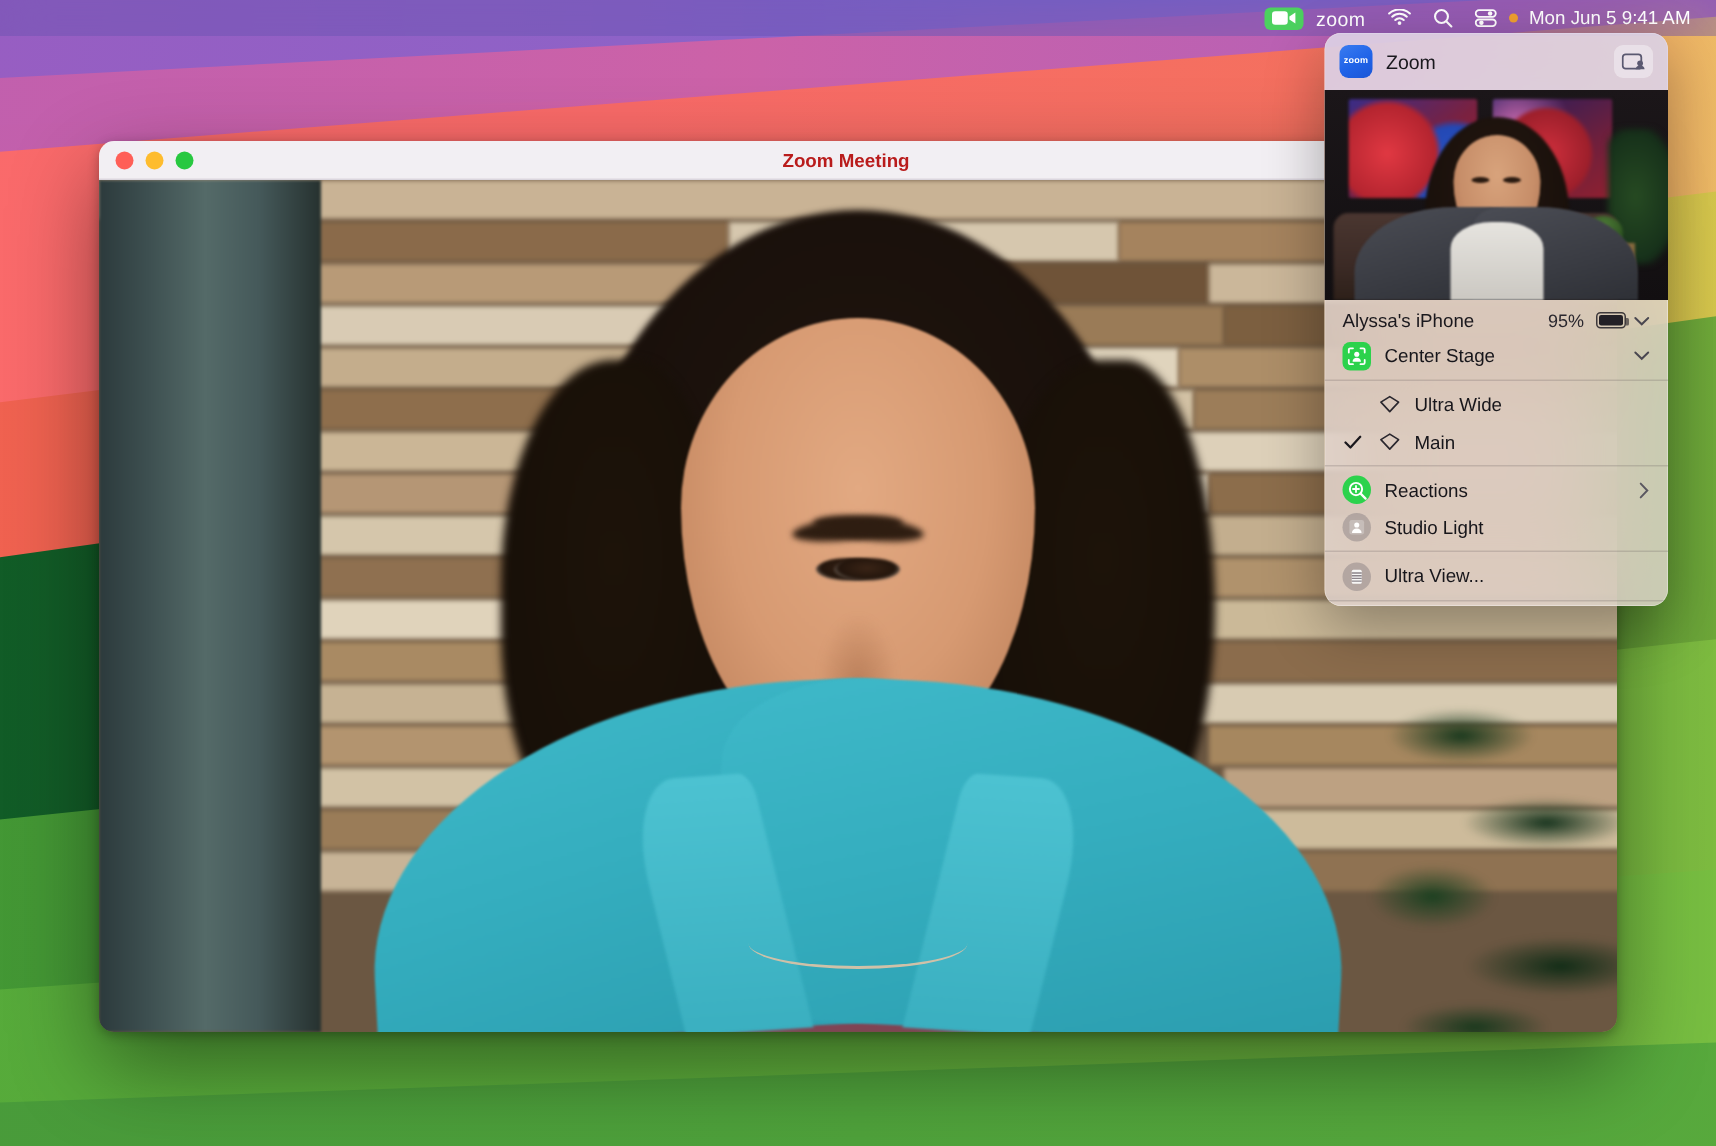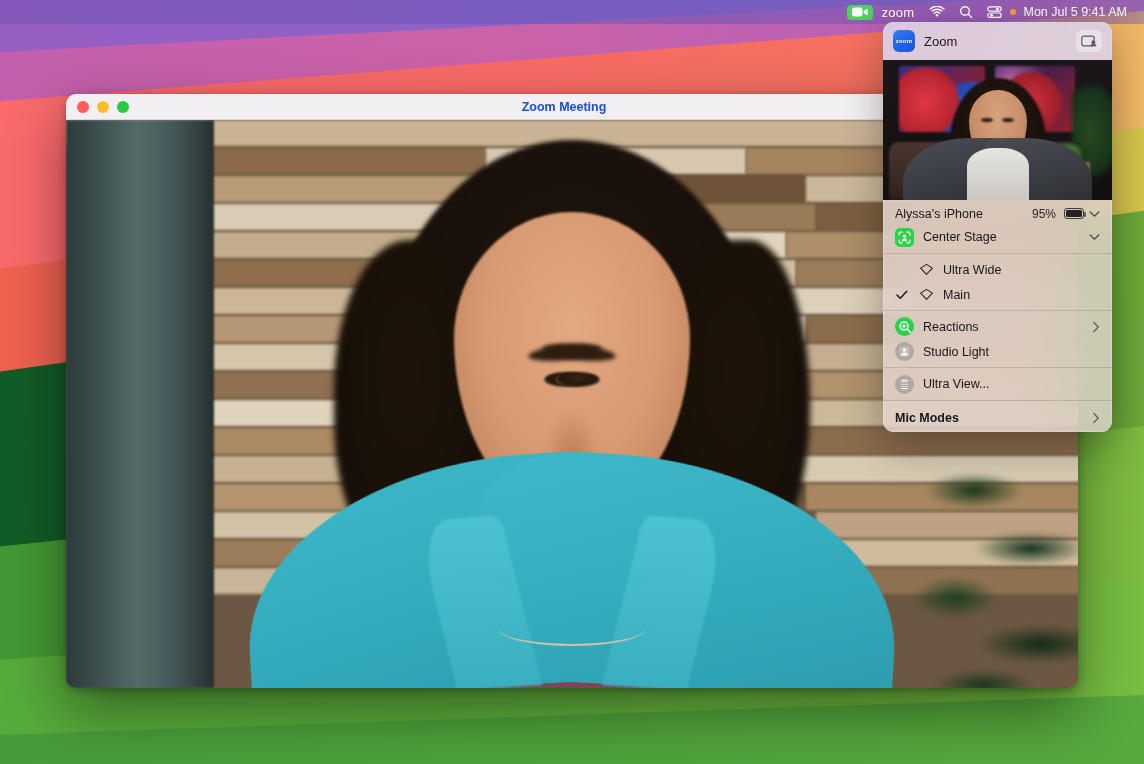--- a/index.html
+++ b/index.html
@@ -150,21 +150,21 @@
   .tl { width: 12px; height: 12px; border-radius: 50%; }
   .tl-red    { background: #ff5f57; }
   .tl-yellow { background: #febc2e; }
   .tl-green  { background: #28c840; }
   #window-title {
     position: absolute;
     left: 0; right: 16px;
     text-align: center;
     font-size: 12.5px;
     font-weight: bold;
-    color: #1d4ed8;
+    color: #b91c1c;
     pointer-events: none;
   }
 
   
   #main-video {
     position: relative;
     width: 100%;
     height: 568px;
     overflow: hidden;
     background: #6b5742;
@@ -580,21 +580,21 @@
       <svg width="15" height="13" viewBox="0 0 15 13" aria-hidden="true">
         <rect x="0.8" y="0.8" width="13.4" height="4.4" rx="2.2" stroke="#fff" stroke-width="1.2" fill="none"></rect>
         <circle cx="10.4" cy="3" r="1.5" fill="#fff"></circle>
         <rect x="0.8" y="7.0" width="13.4" height="4.4" rx="2.2" stroke="#fff" stroke-width="1.2" fill="none"></rect>
         <circle cx="4.6" cy="9.2" r="1.5" fill="#fff"></circle>
       </svg>
     </div>
 
     <div class="mb-dot"></div>
 
-    <div class="mb-item mb-clock">Mon Jul 5  9:41 AM</div>
+    <div class="mb-item mb-clock">Mon Jun 5  9:41 AM</div>
   </div>
 
   <div id="zoom-window">
 
     <div id="titlebar">
       <div class="traffic">
         <div class="tl tl-red"></div>
         <div class="tl tl-yellow"></div>
         <div class="tl tl-green"></div>
       </div>
@@ -805,24 +805,16 @@
         <svg width="13" height="13" viewBox="0 0 13 13" aria-hidden="true">
           <rect x="3.2" y="1.8" width="6.6" height="9.4" rx="1" fill="#fff" opacity=".9"></rect>
           <path d="M3.2 4 H9.8 M3.2 5.8 H9.8 M3.2 7.6 H9.8 M3.2 9.4 H9.8" stroke="#8c858b" stroke-width=".9"></path>
         </svg>
       </div>
       <div class="label">Ultra View...</div>
     </div>
 
     <div class="cc-sep"></div>
 
-    <div class="cc-row" id="mic-modes-row" style="height:28px;">
-      <div class="label">Mic Modes</div>
-      <div class="chev">
-        <svg width="8" height="12" viewBox="0 0 8 12" aria-hidden="true">
-          <path d="M1.8 1.4 L6.2 6 L1.8 10.6" stroke="#5a5760" stroke-width="1.3" fill="none" stroke-linecap="round"></path>
-        </svg>
-      </div>
-    </div>
 
   </div>
 
 </div>
 
 </body></html>

